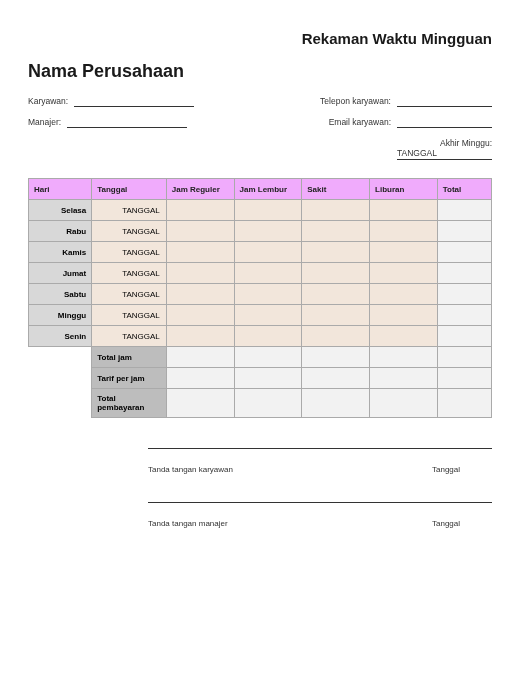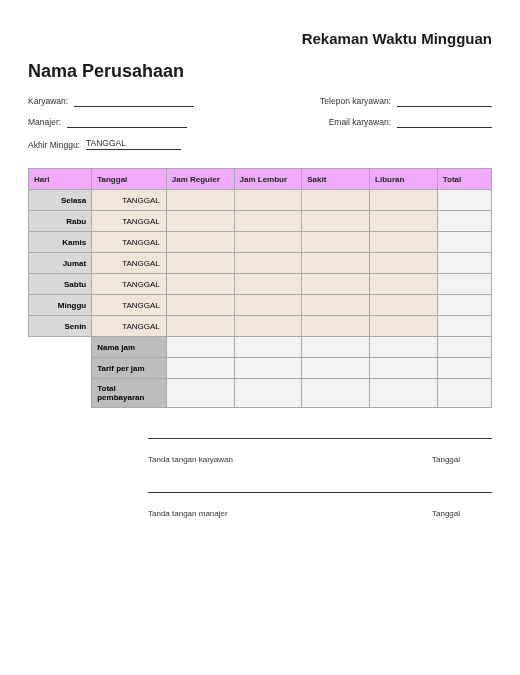--- a/index.html
+++ b/index.html
@@ -49,20 +49,21 @@
     display: inline-block;
   }
   .info-right .info-line { min-width: 95px; }
   .week-end {
     display: flex;
     align-items: flex-end;
     font-size: 8.5px;
     color: #333;
     margin-bottom: 18px;
     margin-top: 4px;
+    flex-direction: column;
   }
   .week-end .value {
     margin-left: 6px;
     border-bottom: 1px solid #333;
     min-width: 95px;
     padding-bottom: 1px;
   }
 
   table {
     border-collapse: collapse;
@@ -238,21 +239,21 @@
           <td class="input-cell"></td>
           <td class="input-cell"></td>
           <td class="input-cell"></td>
           <td class="input-cell"></td>
           <td class="total-cell"></td>
         </tr>
       </tbody>
     <tbody>
       <tr>
         <td class="sum-noborder"></td>
-        <td class="sum-label">Nama jam</td>
+        <td class="sum-label">Total jam</td>
         <td class="sum-input"></td>
         <td class="sum-input"></td>
         <td class="sum-input"></td>
         <td class="sum-input"></td>
         <td class="sum-input"></td>
       </tr>
       <tr>
         <td class="sum-noborder"></td>
         <td class="sum-label">Tarif per jam</td>
         <td class="sum-input"></td>

